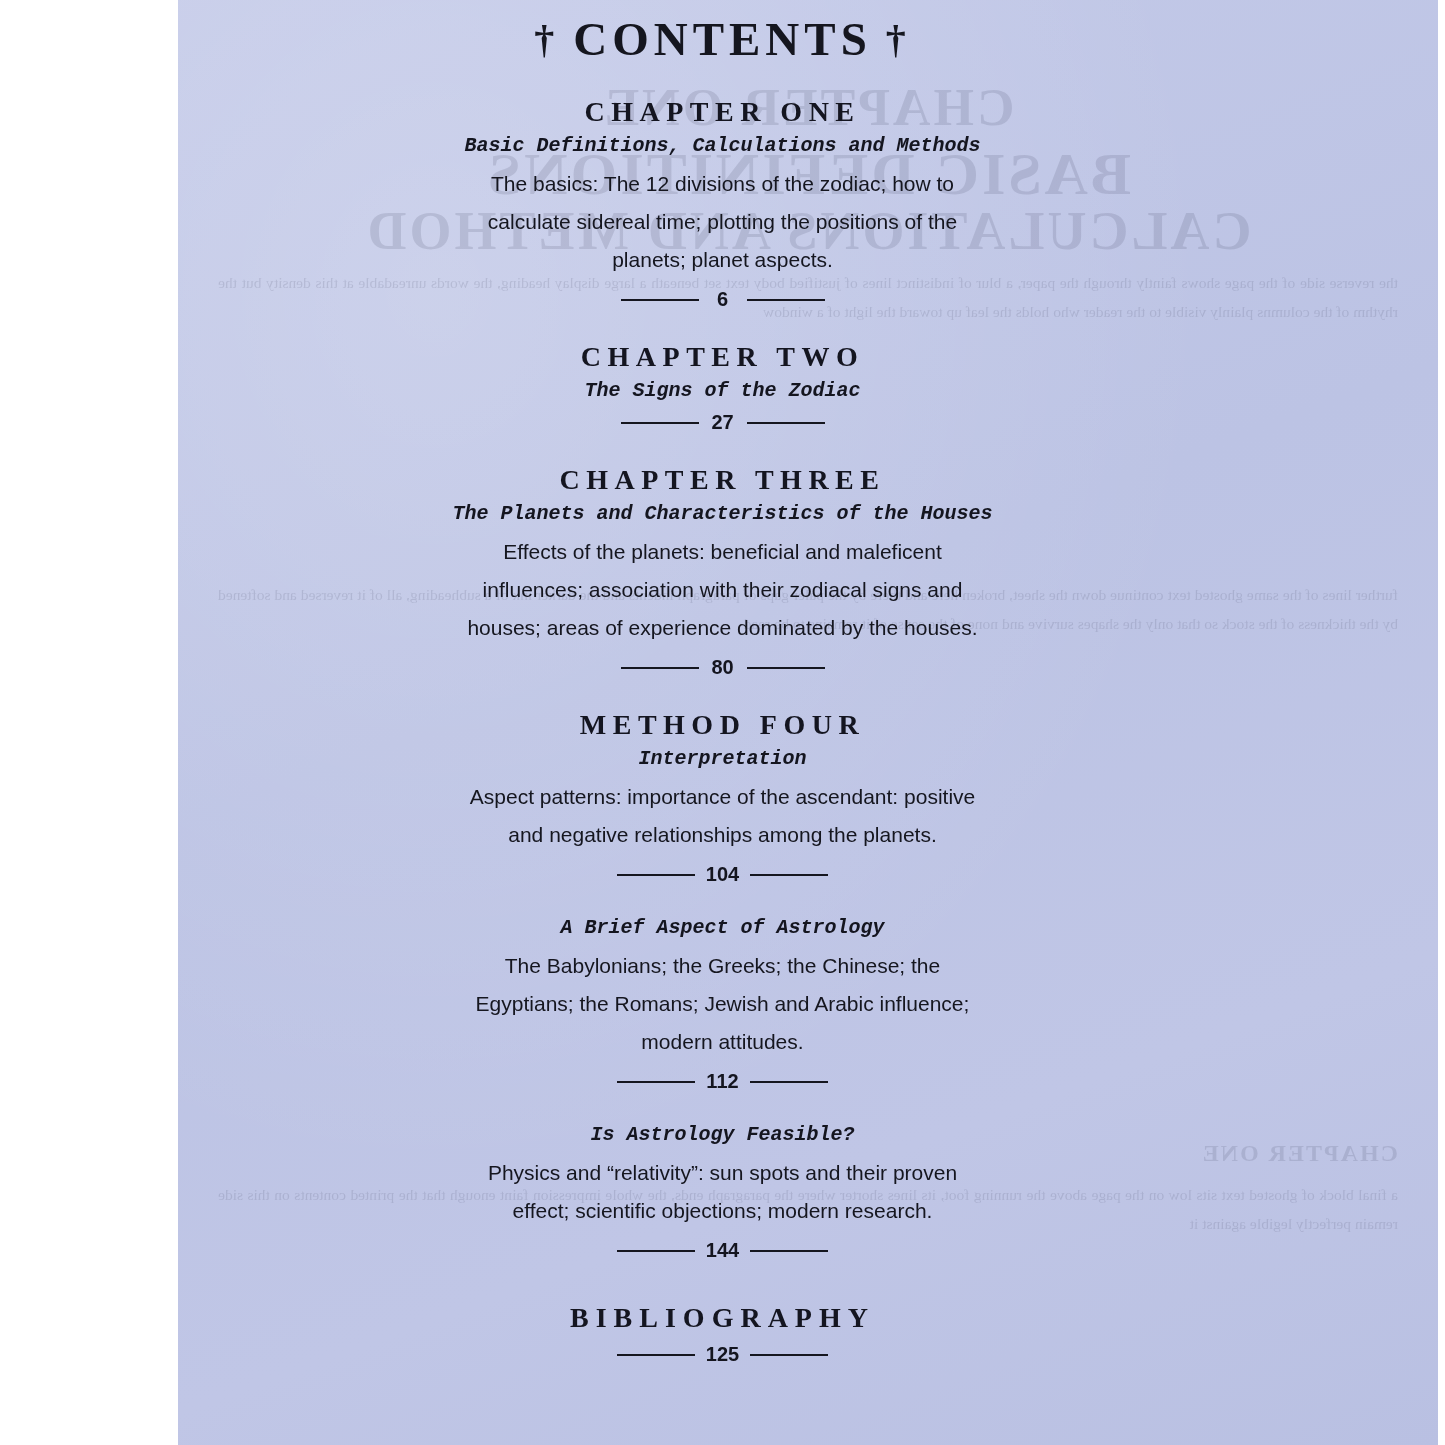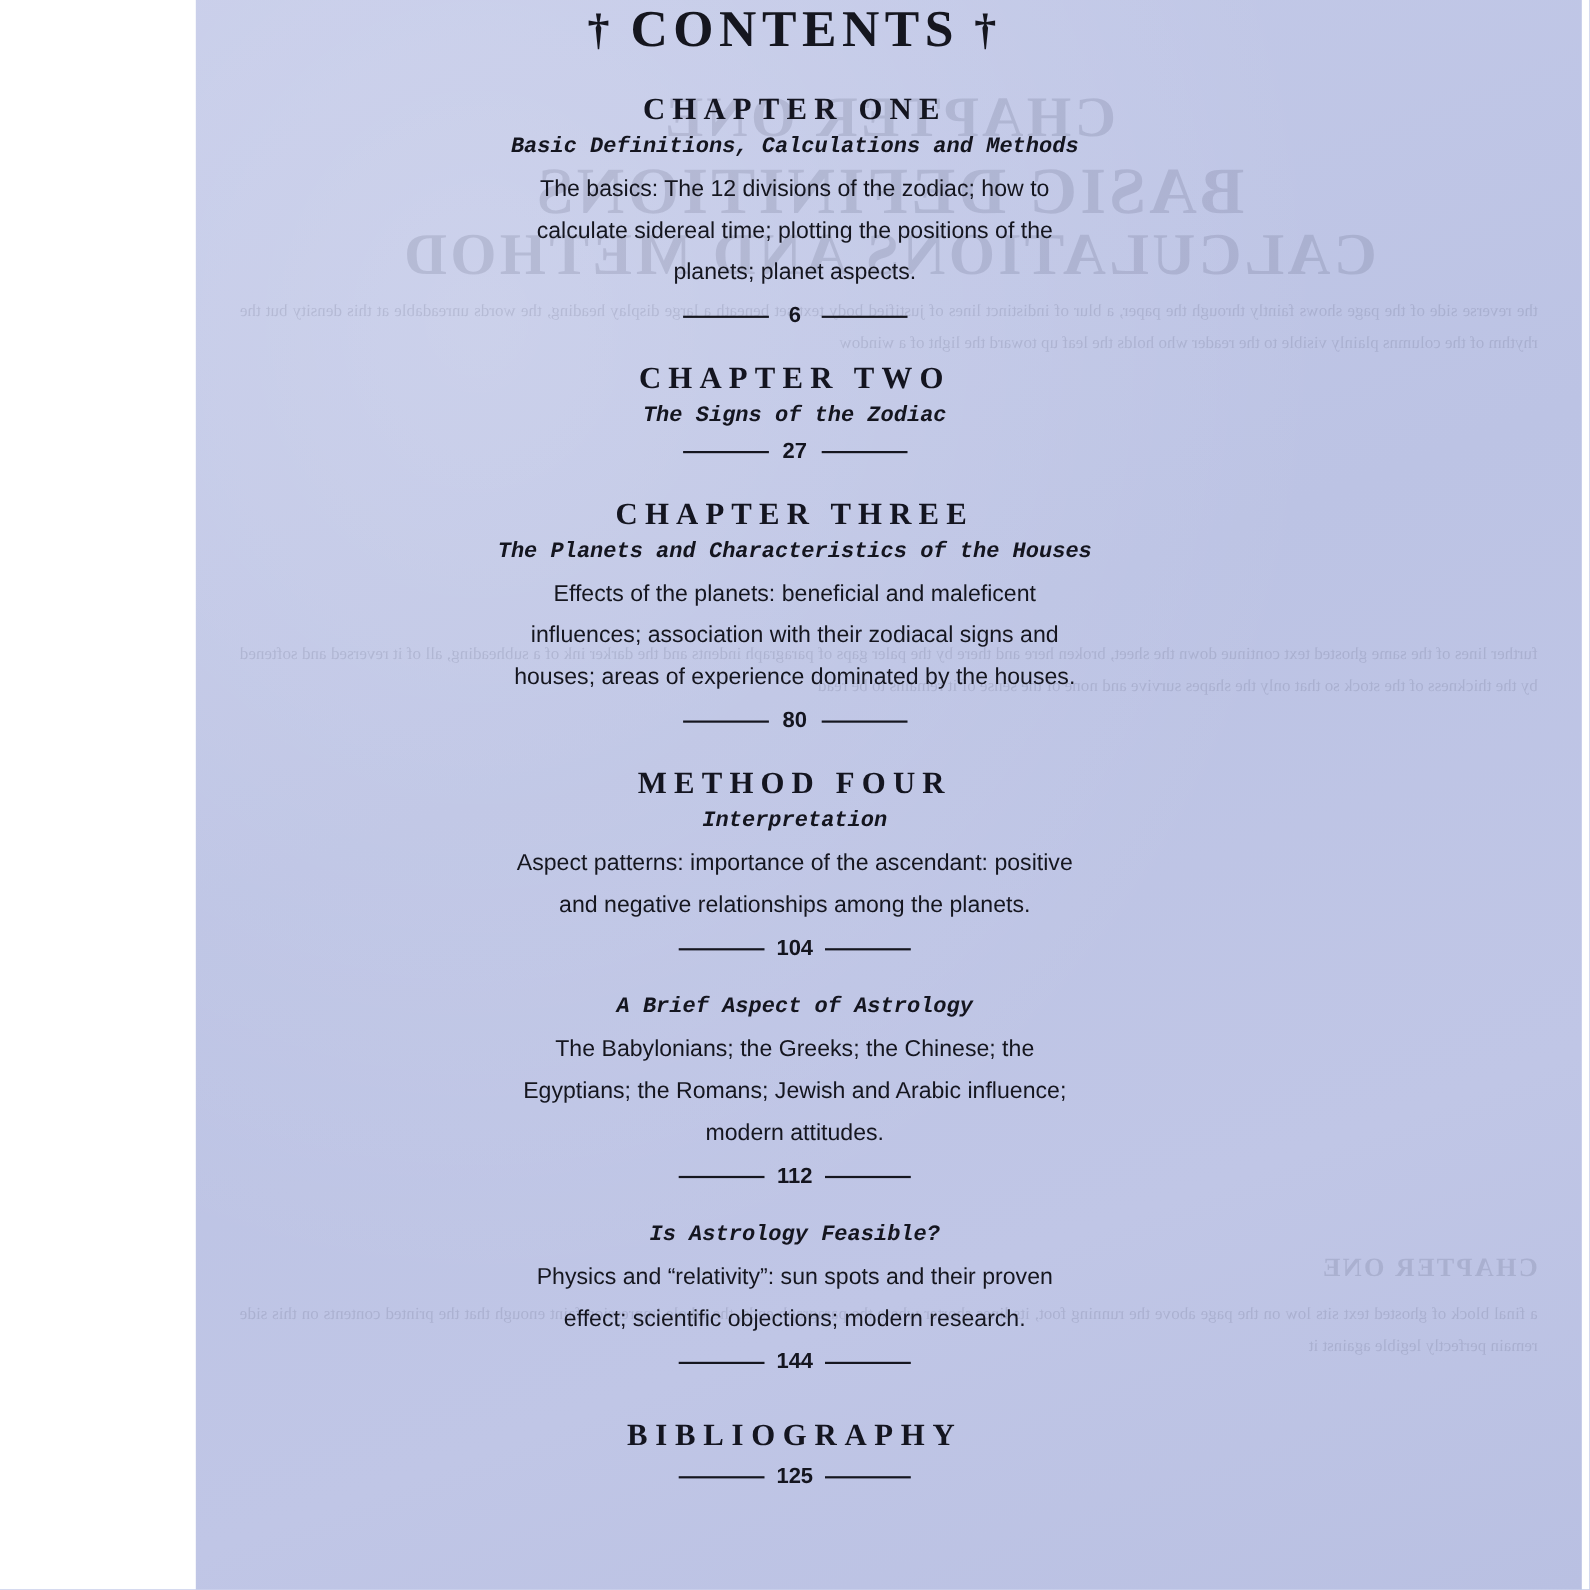--- a/index.html
+++ b/index.html
@@ -77,20 +77,21 @@
     right: 40px;
     top: 1140px;
     font-size: 24px;
     font-weight: bold;
     letter-spacing: 2px;
   }
 
   #content {
     position: relative;
     z-index: 10;
+    padding-top: 12px;
   }
 
   h1.contents-title {
     margin: 0;
     font-size: 47px;
     font-weight: bold;
     letter-spacing: 5px;
     text-align: center;
     color: #15161f;
     font-family: "Liberation Serif", serif;

